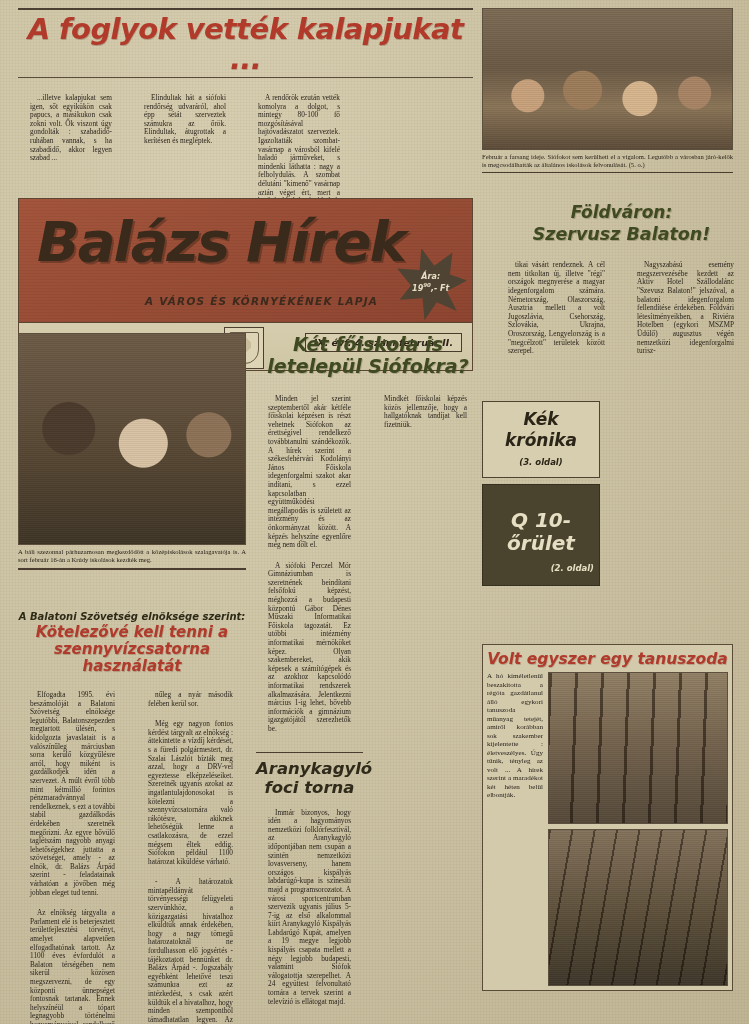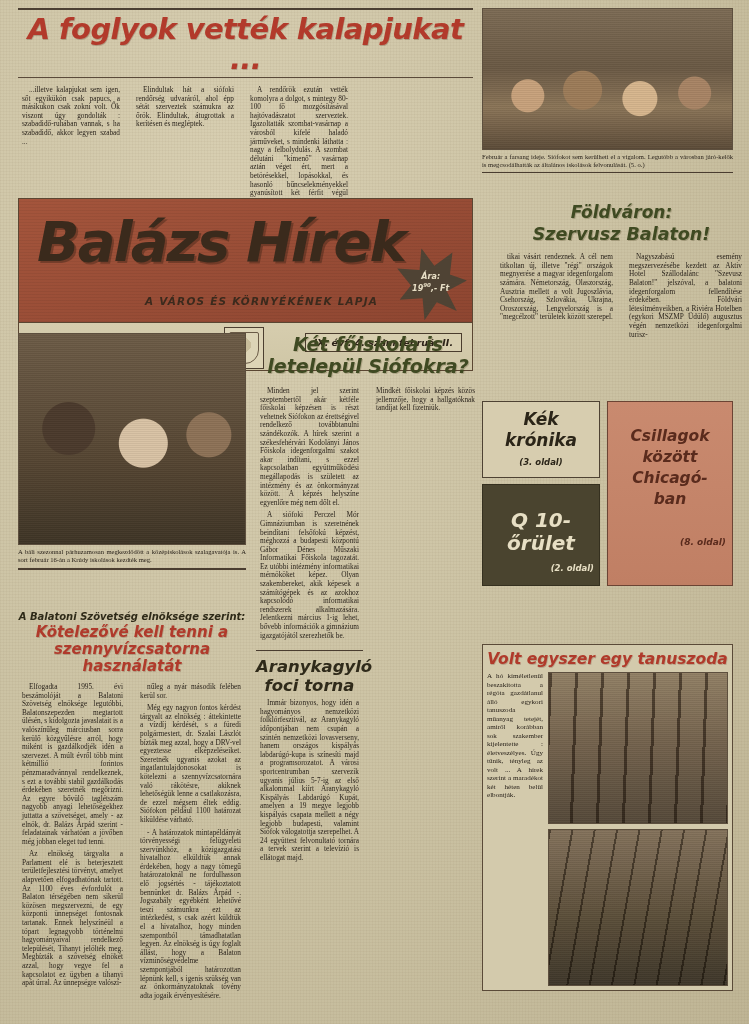--- a/index.html
+++ b/index.html
@@ -14,21 +14,21 @@
       radial-gradient(ellipse at 30% 20%, #d8cfb2 0%, #cbc2a3 55%, #bfb595 100%);
     box-sizing:border-box;
   }
   .pad{position:absolute;left:18px;top:8px;width:715px;height:1008px;}
 
   
   .col{
     font-size:7.3px;line-height:8.6px;text-align:justify;color:#2b241c;
     -webkit-hyphens:auto;hyphens:auto;
   }
-  .col p{margin:4px;text-indent:7px;}
+  .col p{margin:12px;text-indent:7px;}
   .rule{height:1px;background:#4a3d30;width:100%;}
   .rule.thick{height:2px;}
 
   
   #topstory{position:absolute;left:0;top:0;width:455px;}
   #toprule-top{height:2px;background:#4c4033;margin-bottom:2px;}
   #tophead{
     font-family:"DejaVu Sans", sans-serif;
     font-weight:bold;font-style:italic;font-size:29px;letter-spacing:-0.6px;
     color:#b23a2b;text-align:center;margin:4px 0 3px 0;line-height:30px;
@@ -344,27 +344,20 @@
         <span>Kék</span><br>
         <span>krónika</span>
         <span class="pg">(3. oldal)</span>
       </div>
       <div class="tz" id="tz-q">
         <span>Q 10-</span><br>
         <span>őrület</span>
         <span class="pg">(2. oldal)</span>
       </div>
     </div>
-    <div class="tz" id="tz-right">
-      <span>Csillagok</span><br>
-      <span>között</span><br>
-      <span>Chicagó-</span><br>
-      <span>ban</span>
-      <span class="pg">(8. oldal)</span>
-    </div>
   </div>
 
   <div id="tanuszoda">
     <div id="tan-head">Volt egyszer egy tanuszoda</div>
     <div id="tan-body">
       <div id="tan-text">A hó kíméletlenül beszakította a régóta gazdátlanul álló egykori tanuszoda műanyag tetejét, amiről korábban sok szakember kijelentette : életveszélyes. Úgy tűnik, tényleg az volt ... A hírek szerint a maradékot két héten belül elbontják.</div>
       <div id="tan-photos">
         <div class="photo ph-roof" style="height:150px">
               <div class="grain"></div>
             </div>

